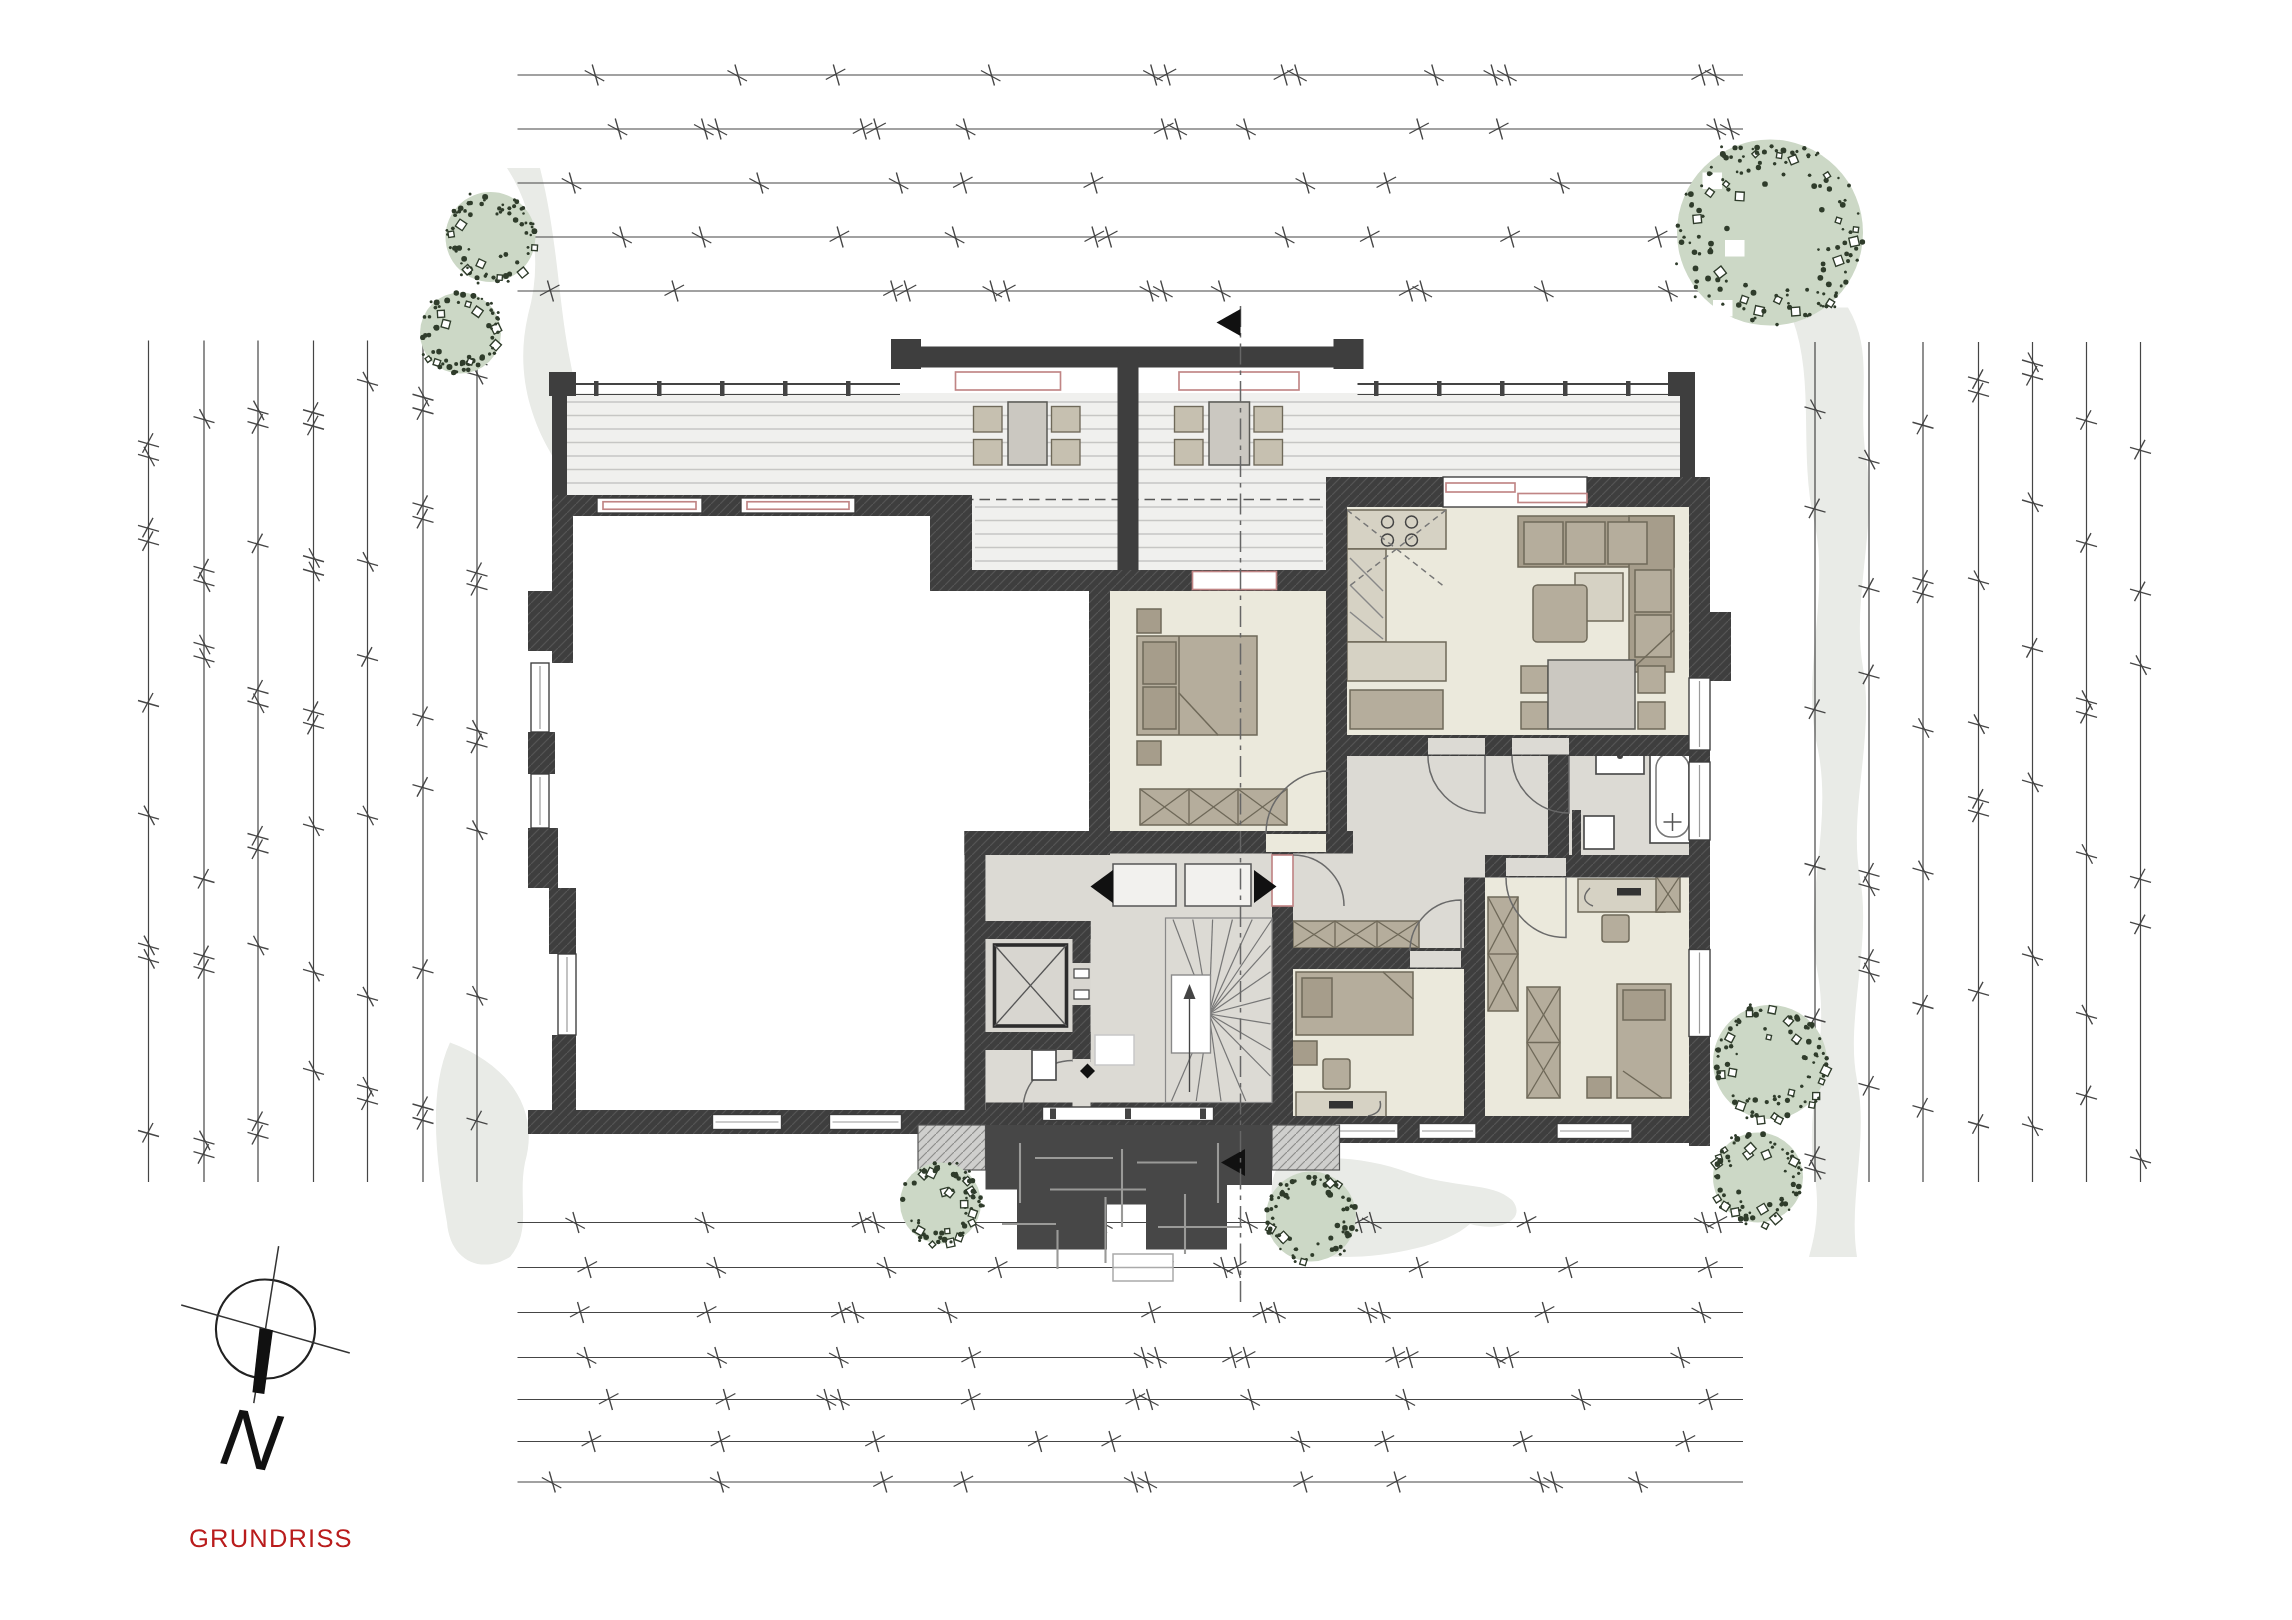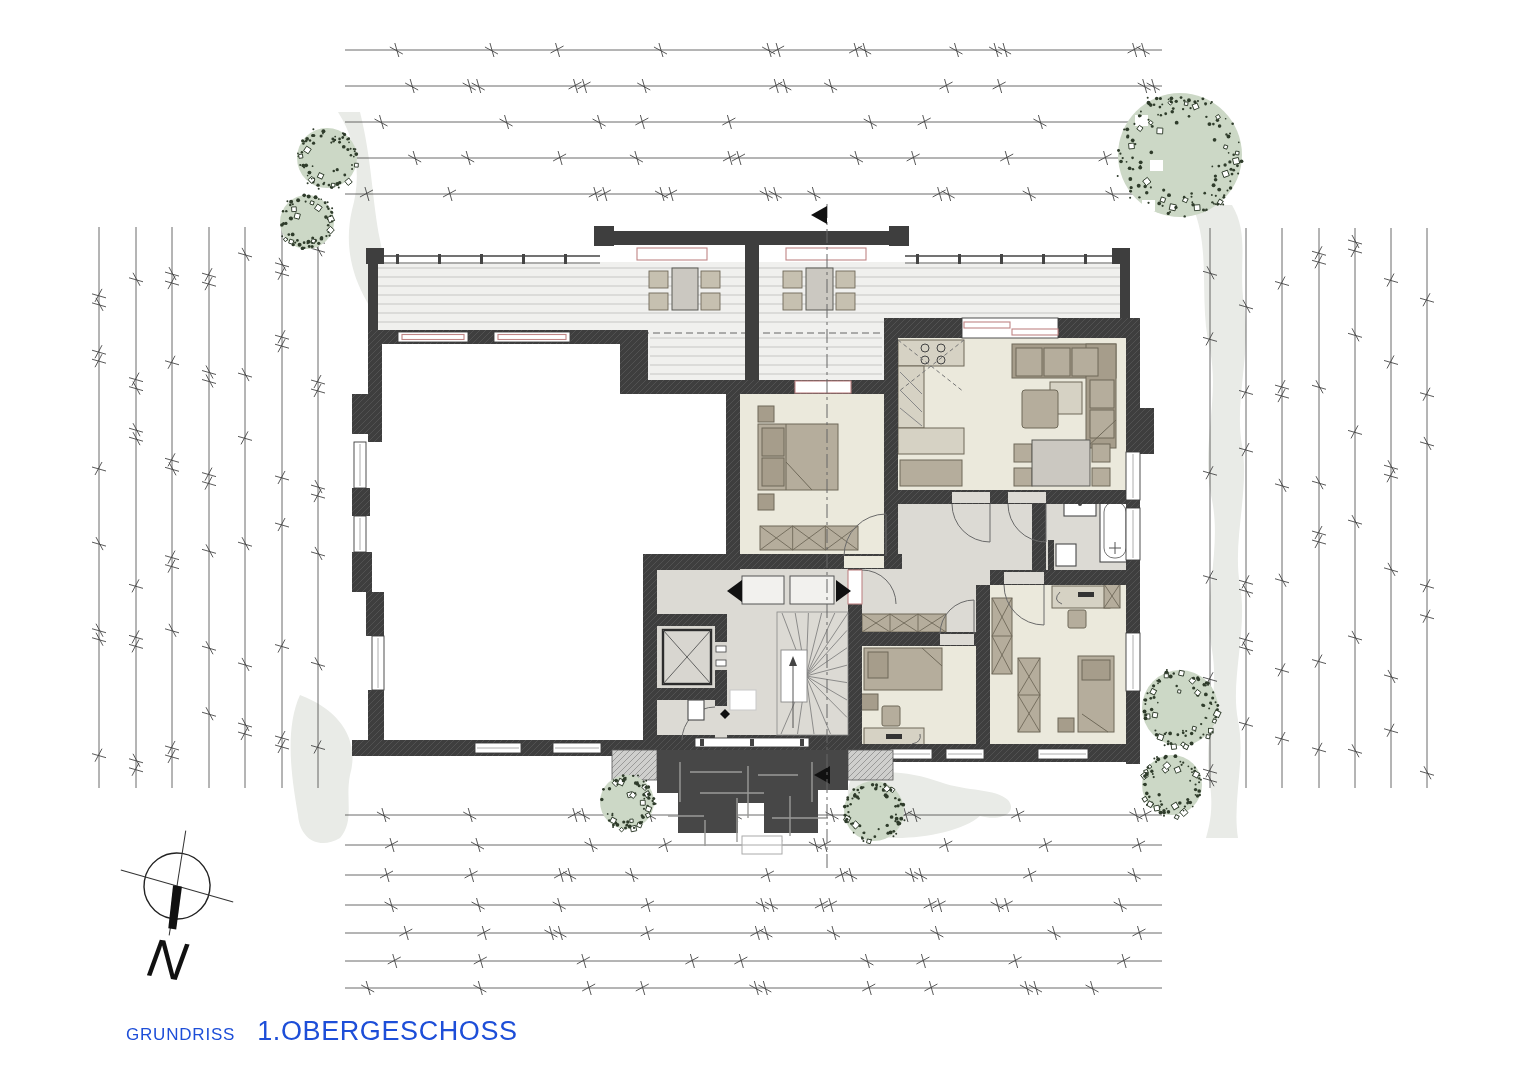--- a/index.html
+++ b/index.html
@@ -21,21 +21,21 @@
   .tbl{fill:#cbc8c1;stroke:#5a5a55;stroke-width:1;}
   .chair{fill:#c6c0b0;stroke:#6f6959;stroke-width:0.9;}
   .fix{fill:#ffffff;stroke:#4a4a4a;stroke-width:1.1;}
   .arc{fill:none;stroke:#6a6a6a;stroke-width:1;}
   .tick{stroke:var(--fline);stroke-width:0.9;fill:none;}
   .fieldline{stroke:var(--fline);stroke-width:0.8;}
   .pathblob{fill:var(--pathc);}
   .tree{fill:var(--tree);}
   .canopy{fill:var(--canopy);}
   .cmark{stroke:#9a9a98;stroke-width:1.4;}
-  .title-block{position:absolute;left:126px;top:1016px;display:flex;align-items:baseline;gap:22px;color:#1d4ed8;justify-content:flex-end;}
+  .title-block{position:absolute;left:126px;top:1016px;display:flex;align-items:baseline;gap:9px;color:#b91c1c;justify-content:flex-end;}
   .title-small{font-size:17px;letter-spacing:0.8px;}
   .title-big{font-size:27px;letter-spacing:0.6px;}
 </style>
 </head>
 <body>
 
 <div class="stage">
 <svg id="plan" width="1528" height="1080" viewBox="0 0 1528 1080">
   <defs>
     <pattern id="wallp" width="6" height="6" patternUnits="userSpaceOnUse">
@@ -1546,15 +1546,14 @@
     <line x1="0" y1="-56" x2="0" y2="50" stroke="#333" stroke-width="1"></line>
     <line x1="-58" y1="-7" x2="58" y2="7" stroke="#333" stroke-width="1"></line>
     <polygon points="-4,0 5,0 6,43 -2,43" fill="#111"></polygon>
     <text x="2" y="93" font-size="54" font-style="italic" fill="#111" text-anchor="middle">N</text>
   </g>
 </svg>
 
 
 <div class="title-block">
   <span class="title-small">GRUNDRISS</span>
-  <span class="title-big">1.OBERGESCHOSS</span>
 </div>
 </div>
 
 </body></html>

